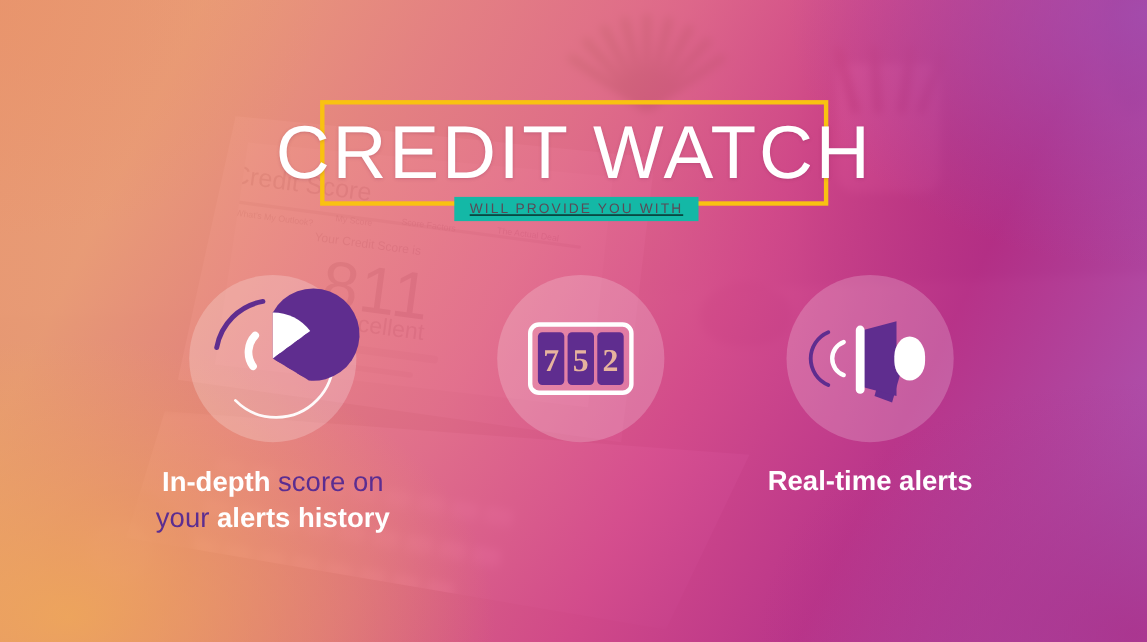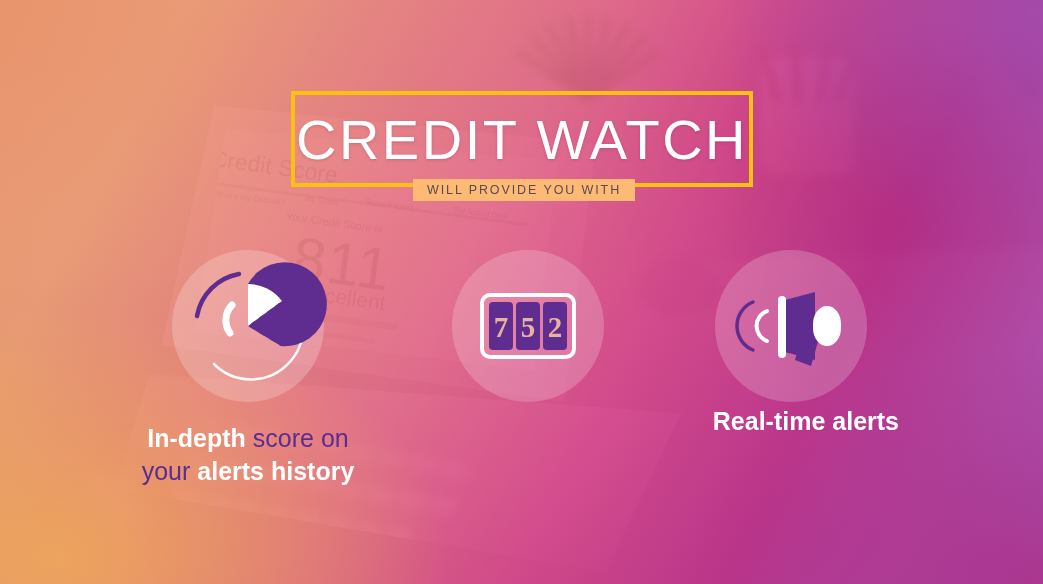--- a/index.html
+++ b/index.html
@@ -144,28 +144,29 @@
   .content{ position:absolute; inset:0; }
 
   
   .title-frame{
     position:absolute; left:291px; top:91px; width:462px; height:96px;
     border:4px solid #F9C211;
   }
   .title-text{
     position:absolute; left:291px; top:91px; width:462px; height:96px;
     display:flex; align-items:center; justify-content:center;
-    color:#ffffff; font-size:56px; font-weight:300; letter-spacing:2.5px;
+    color:#ffffff; font-size:68px; font-weight:300; letter-spacing:2.5px;
     font-family:"Liberation Sans", sans-serif; white-space:nowrap;
     text-shadow:0 1px 3px rgba(120,40,80,.25);
   }
   .sub-banner{
     position:absolute; left:413px; top:179px; height:22px;
-    background:#fdba74; display:flex; align-items:center; justify-content:center;
+    background:#14b8a6; display:flex; align-items:center; justify-content:center;
     padding:0 14px;
+    text-decoration:underline;
   }
   .sub-banner span{
     color:#5a4a57; font-size:12.5px; font-weight:400; letter-spacing:1.9px;
     font-family:"Liberation Sans", sans-serif; white-space:nowrap;
   }
 
   
   .features{
     position:absolute; left:0; top:250px; width:1043px; height:240px;
   }
@@ -180,21 +181,21 @@
     display:flex; align-items:center; justify-content:center;
   }
   .f2 .circle, .f3 .circle{ background:rgba(255,255,255,.20); }
 
   .caption{
     margin-top:20px; text-align:center;
     font-size:25px; line-height:33px; font-weight:400;
     color:#5b2d91; font-family:"Liberation Sans", sans-serif;
   }
   .caption b{ color:#ffffff; font-weight:700; }
-  .f3 .caption{ margin-top:3px;text-align:right; }
+  .f3 .caption{ margin-top:19px; }
 
   svg{ display:block; overflow:visible; }
 </style>
 </head>
 <body>
 
 <div id="slide">
 
   <div class="photo">
     <div class="base"></div>

